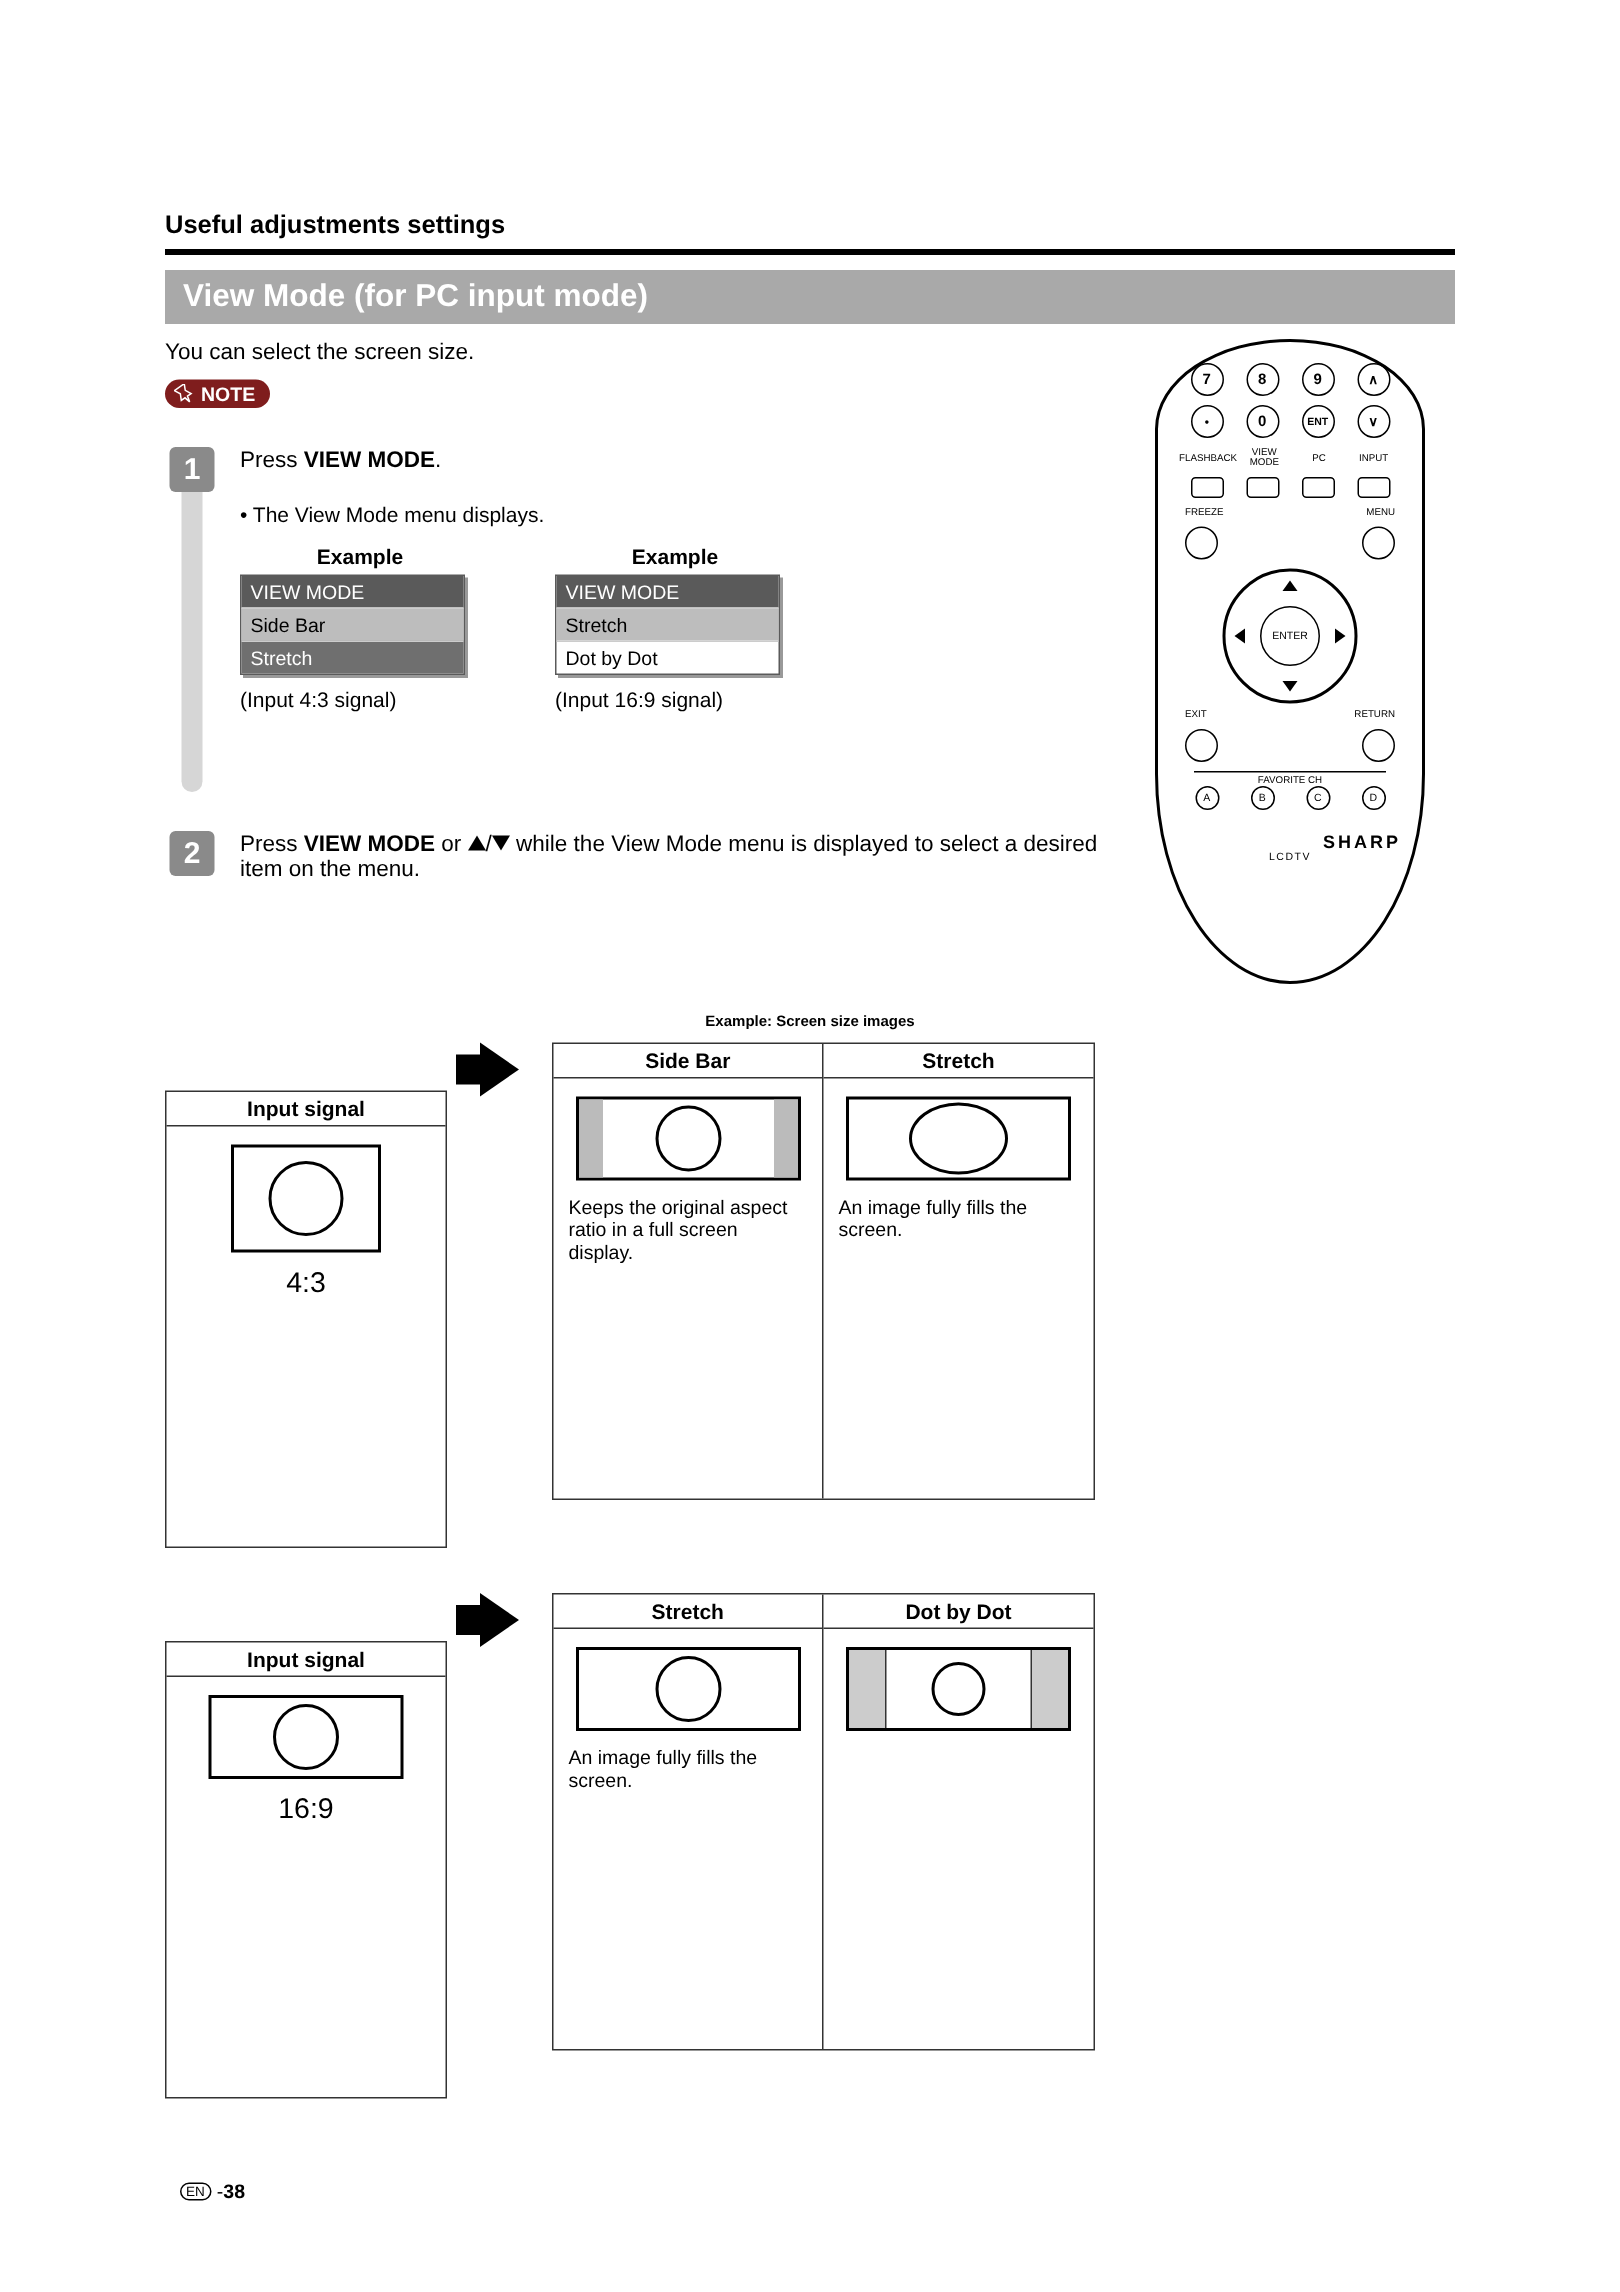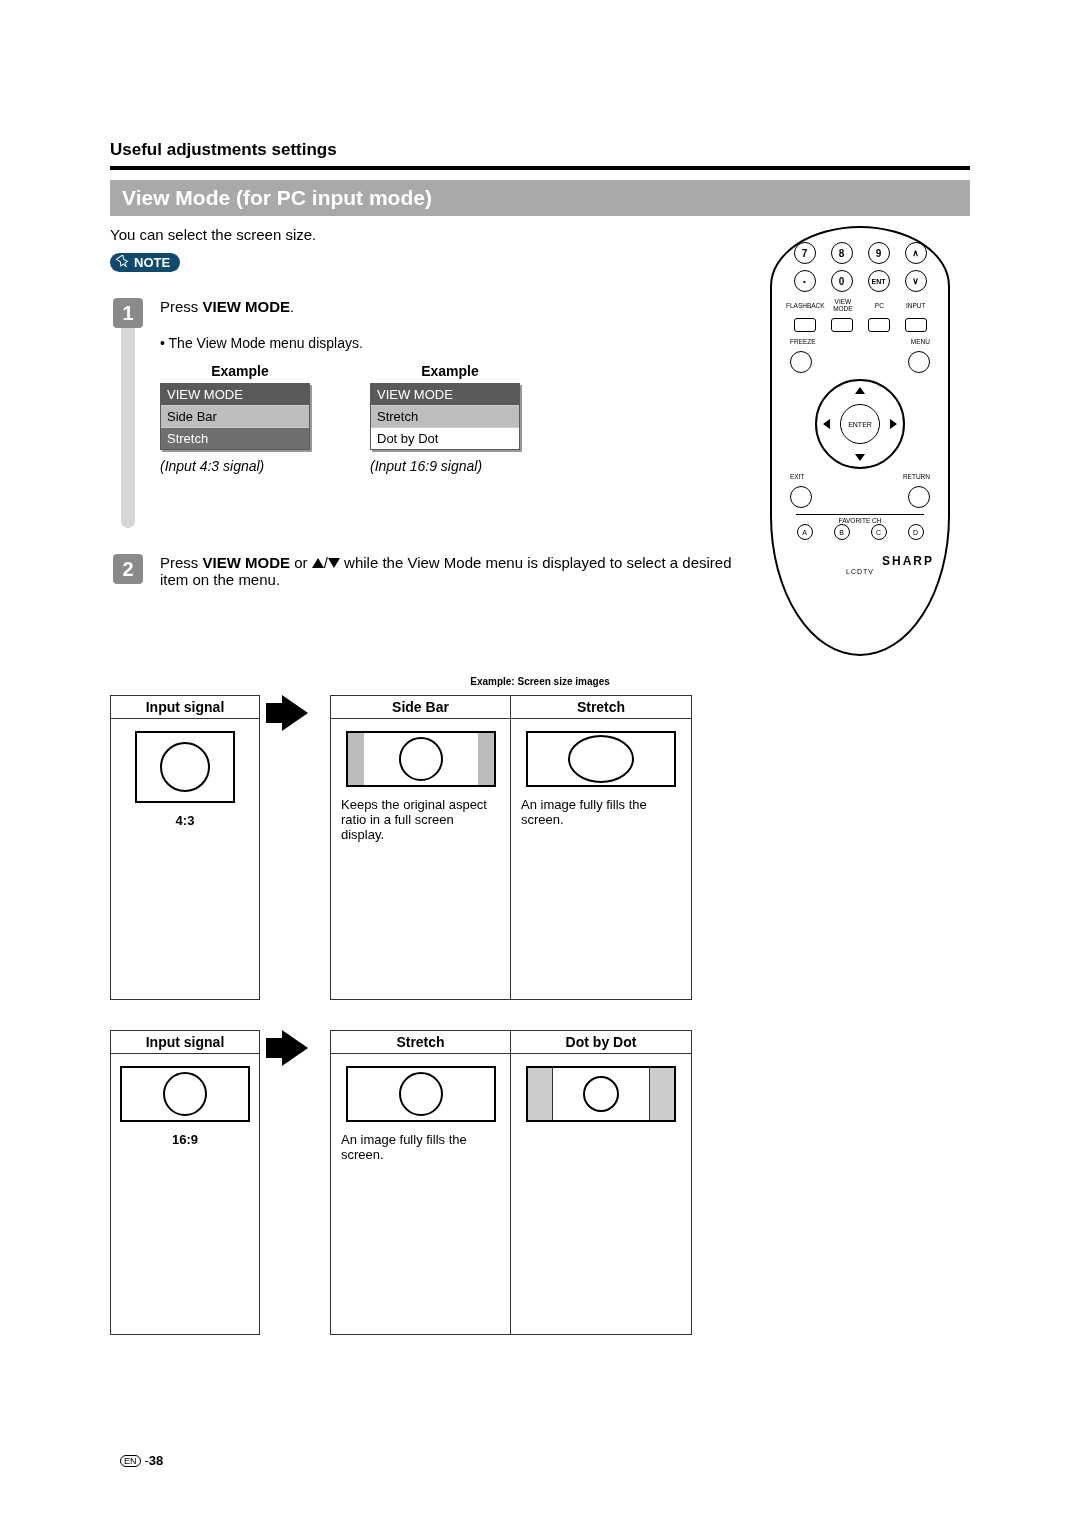--- a/index.html
+++ b/index.html
@@ -30,22 +30,22 @@
     font-size: 21px;
     padding: 6px 12px;
     margin-bottom: 10px;
   }
   .intro { margin-bottom: 10px; }
   .content-row { display: flex; gap: 20px; }
   .left-col { flex: 1; }
   .remote-col { width: 200px; }
   .note-pill {
     display: inline-flex;
-    align-items: flex-start;
-    background: #0c4a6e;
+    align-items: flex-end;
+    background: #7f1d1d;
     color: #fff;
     font-weight: bold;
     font-size: 13px;
     border-radius: 12px;
     padding: 2px 10px 2px 6px;
     margin-bottom: 6px;
   }
   .note-pill svg { margin-right: 4px; }
   ul.note-list { list-style: disc; padding-left: 18px; font-size: 14px; }
   ul.note-list li { margin-bottom: 2px; }
@@ -74,29 +74,29 @@
   .step-body { flex: 1; font-size: 15px; }
   .step-sub { font-size: 14px; margin-top: 20px; }
   .examples-row { display: flex; gap: 50px; margin-top: 12px; }
   .example-col { width: 160px; }
   .example-head { font-weight: bold; font-size: 14px; text-align: center; margin-bottom: 4px; }
   .menu-box { border: 1px solid #5a5a5a; width: 150px; background: #fff; box-shadow: 2px 2px 0 #999; }
   .menu-title { background: #5a5a5a; color: #fff; font-size: 13px; padding: 3px 6px; }
   .menu-item { font-size: 13px; padding: 3px 6px; border-top: 1px solid #ccc; }
   .menu-item.sel { background: #bdbdbd; }
   .menu-item.dark { background: #6f6f6f; color: #fff; }
-  .caption { font-size: 14px; margin-top: 8px; font-style: italic; }
+  .caption { font-size: 14px; margin-top: 8px; }
   .tri-up, .tri-down { display:inline-block; width:0; height:0; border-left:6px solid transparent; border-right:6px solid transparent; }
   .tri-up { border-bottom:10px solid #000; }
   .tri-down { border-top:10px solid #000; }
 
   
   .img-table-title { font-weight: bold; text-align: center; font-size: 10px; margin: 20px 0 8px 0; }
   .img-row { display: flex; align-items: flex-start; margin-bottom: 30px; }
-  .img-col-left { width: 150px; border: 1px solid #333; }
+  .img-col-left { width: 188px; border: 1px solid #333; margin-top: 32px; }
   .img-col-right { border: 1px solid #333; display: flex; }
   .img-cell-h { border-bottom: 1px solid #333; font-weight: bold; font-size: 14px; text-align: center; padding: 3px 0; }
   .img-cell-b { padding: 6px; min-height: 280px; font-size: 13px; }
   .img-sub-col { width: 180px; border-right: 1px solid #333; }
   .img-sub-col:last-child { border-right: none; }
   .arrow-gap { width: 70px; display: flex; align-items: center; justify-content: center; }
   .big-arrow {
     width: 0; height: 0;
     border-top: 18px solid transparent;
     border-bottom: 18px solid transparent;
@@ -115,21 +115,21 @@
   .screen-sidebars::before, .screen-sidebars::after {
     content: ''; position: absolute; top:0; bottom:0; width: 16px; background: #bbb;
   }
   .screen-sidebars::before { left: 0; }
   .screen-sidebars::after { right: 0; }
   .screen-dotbars { background: #ccc; }
   .screen-dotbars .inner { position:absolute; left:24px; right:24px; top:0; bottom:0; background:#fff; border-left:1px solid #333; border-right:1px solid #333;}
   .circ { width: 50px; height: 50px; border: 2px solid #000; border-radius: 50%; position: absolute; left:50%; top:50%; transform: translate(-50%,-50%); }
   .circ-sm { width: 44px; height: 44px; }
   .circ-stretch { width: 66px; height: 48px; border-radius: 50%; }
-  .ratio-label { font-weight: bold; font-size: 13px; text-align: center; margin-top: 6px; }
+  .ratio-label { font-weight: normal; font-size: 19px; text-align: center; margin-top: 6px; }
   .desc { font-size: 13px; padding: 0 4px; }
 
   
   .footer { position: absolute; bottom: 60px; left: 120px; font-size: 13px; display:flex; align-items:center; }
   .footer-en { border: 1px solid #000; border-radius: 10px; font-size: 9px; padding: 0 3px; margin-right:4px;}
 
   
   .remote {
     width: 180px; height: 430px;
     border: 2.5px solid #000;

